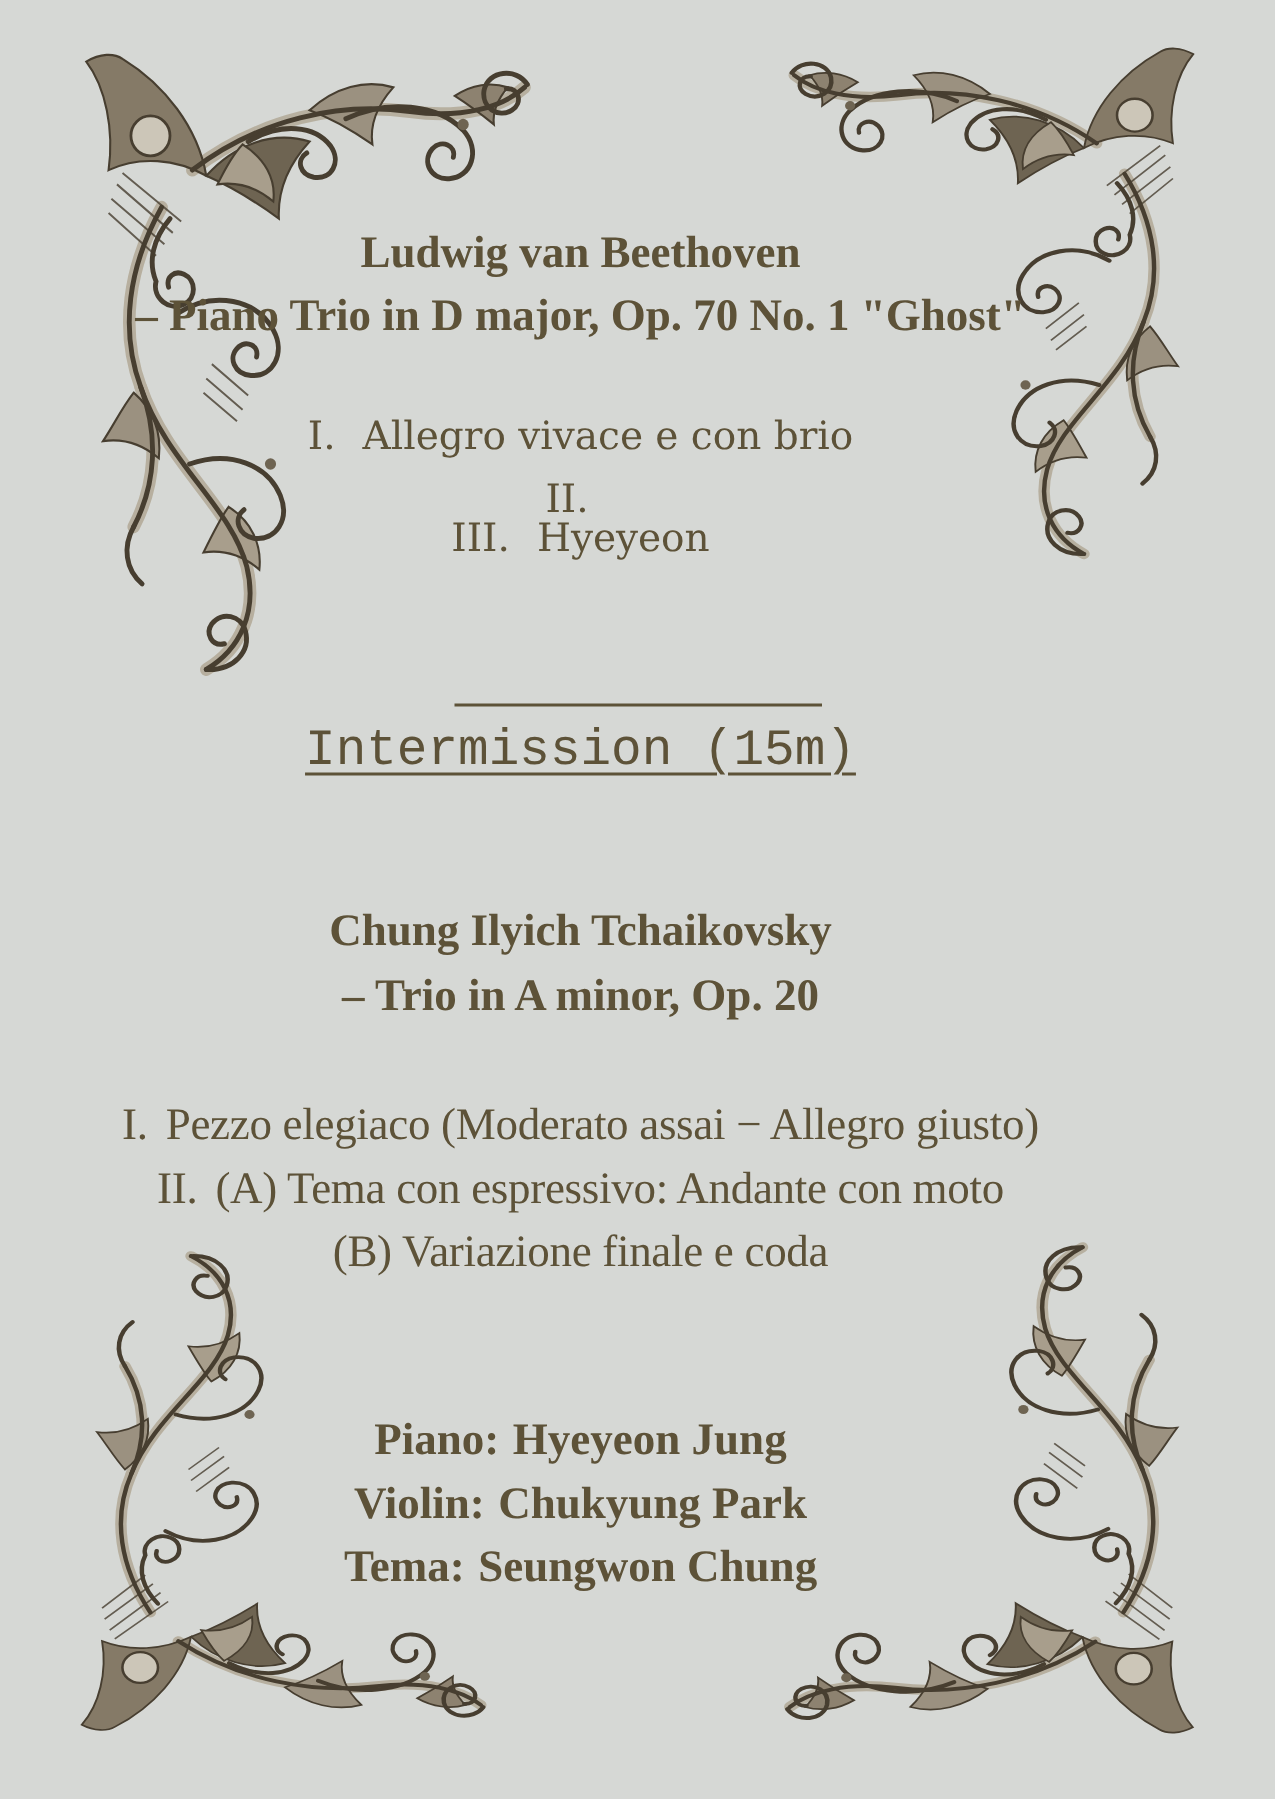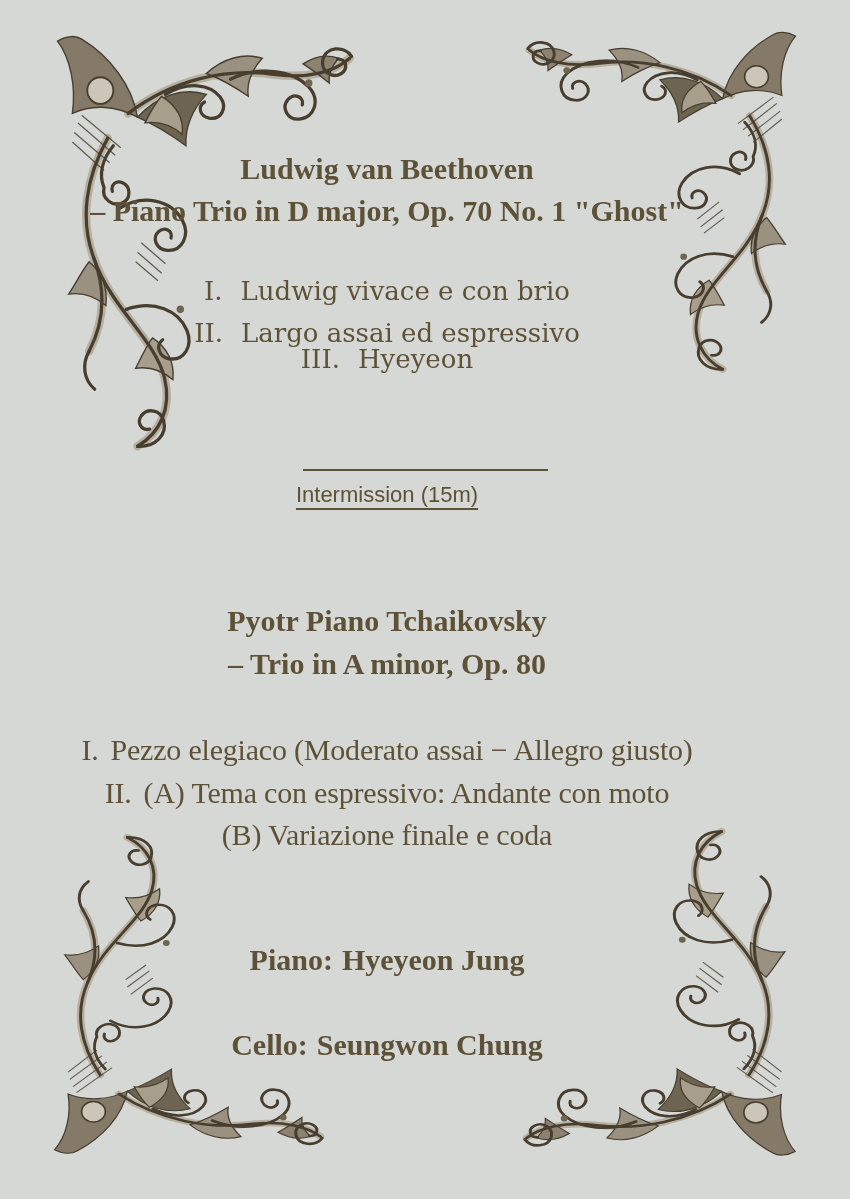--- a/index.html
+++ b/index.html
@@ -20,21 +20,21 @@
   }
   .h-bold{font-family:"Liberation Serif",serif;font-weight:700;font-size:30px;}
   .list1{font-family:"DejaVu Serif",serif;font-size:26px;}
   .list1 .numeral{margin-right:18px;}
   .list2{font-family:"Liberation Serif",serif;font-size:30px;letter-spacing:-0.2px;}
   .list2 .numeral{margin-right:12px;}
   .numeral:empty{display:none;margin:0;}
   .perf{font-family:"Liberation Serif",serif;font-weight:700;font-size:30px;text-align:right;}
   .perf .role{margin-right:9px;}
   .intermission-label{
-    font-family:Liberation Sans, sans-serif;font-size:22px;
+    font-family:Liberation Mono, monospace;font-size:34px;
     text-decoration:underline;
     text-decoration-thickness:2px;
     text-underline-offset:6px;
   }
   .divider{
     position:absolute;top:469px;left:303px;width:245px;height:0;
     border-top:2px solid #5d5238;
   }
   
   .orn{position:absolute;pointer-events:none;}
@@ -114,47 +114,50 @@
   <div class="orn orn-br">
     <svg viewBox="0 0 360 450" preserveAspectRatio="none">
         <use href="#corner-flourish"></use>
       </svg>
   </div>
 
   <div class="line h-bold" style="top:152px">Ludwig van Beethoven</div>
   <div class="line h-bold" style="top:194px">– Piano Trio in D major, Op. 70 No. 1 "Ghost"</div>
 
   <div class="line list1" style="top:276px">
-    <span class="numeral">I.</span><span>Ludwig vivace e con brio</span>
+    <span class="numeral">I.</span><span>Allegro vivace e con brio</span>
   </div>
   <div class="line list1" style="top:318px">
-    <span class="numeral">II.</span><span>Largo assai ed espressivo</span>
+    <span class="numeral">II.</span>
   </div>
   <div class="line list1" style="top:344px">
     <span class="numeral">III.</span><span>Hyeyeon</span>
   </div>
 
   <div class="divider"></div>
   <div class="line" style="top:482px">
     <span class="intermission-label">Intermission (15m)</span>
   </div>
 
-  <div class="line h-bold" style="top:604px">Pyotr Piano Tchaikovsky</div>
-  <div class="line h-bold" style="top:647px">– Trio in A minor, Op. 80</div>
+  <div class="line h-bold" style="top:604px">Chung Ilyich Tchaikovsky</div>
+  <div class="line h-bold" style="top:647px">– Trio in A minor, Op. 20</div>
 
   <div class="line list2" style="top:733px">
     <span class="numeral">I.</span><span>Pezzo elegiaco (Moderato assai − Allegro giusto)</span>
   </div>
   <div class="line list2" style="top:776px">
     <span class="numeral">II.</span><span>(A) Tema con espressivo: Andante con moto</span>
   </div>
   <div class="line list2" style="top:818px">
     <span>(B) Variazione finale e coda</span>
   </div>
 
   <div class="line perf" style="top:943px">
     <span class="role">Piano:</span><span>Hyeyeon Jung</span>
   </div>
+  <div class="line perf" style="top:986px">
+    <span class="role">Violin:</span><span>Chukyung Park</span>
+  </div>
   <div class="line perf" style="top:1028px">
-    <span class="role">Cello:</span><span>Seungwon Chung</span>
+    <span class="role">Tema:</span><span>Seungwon Chung</span>
   </div>
 
 </div>
 
 </body></html>

